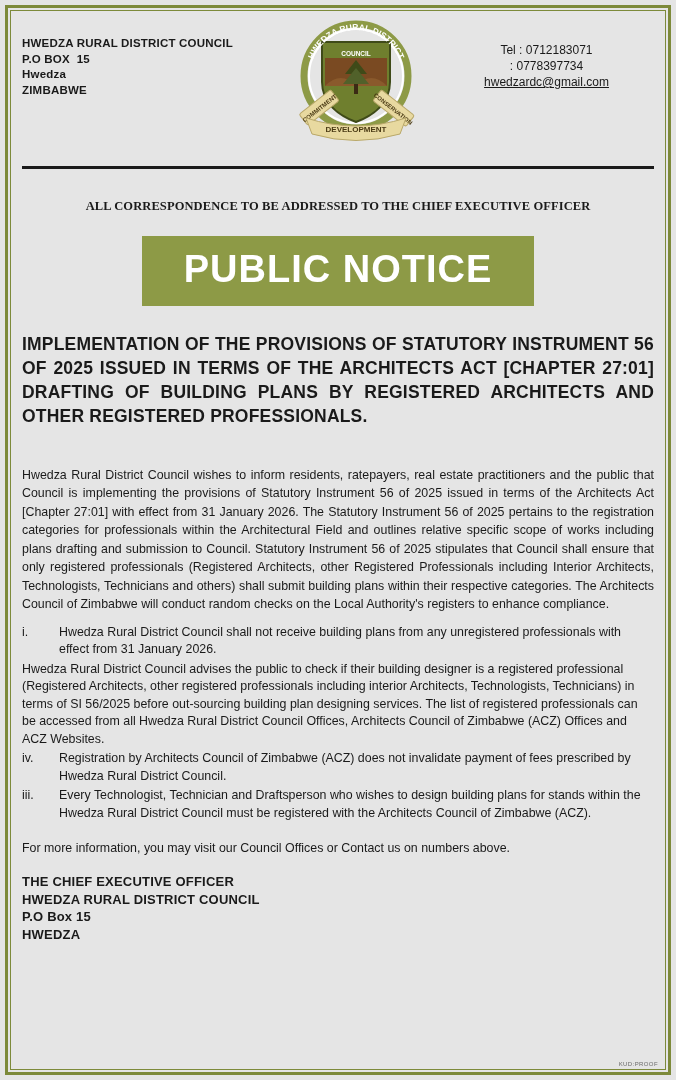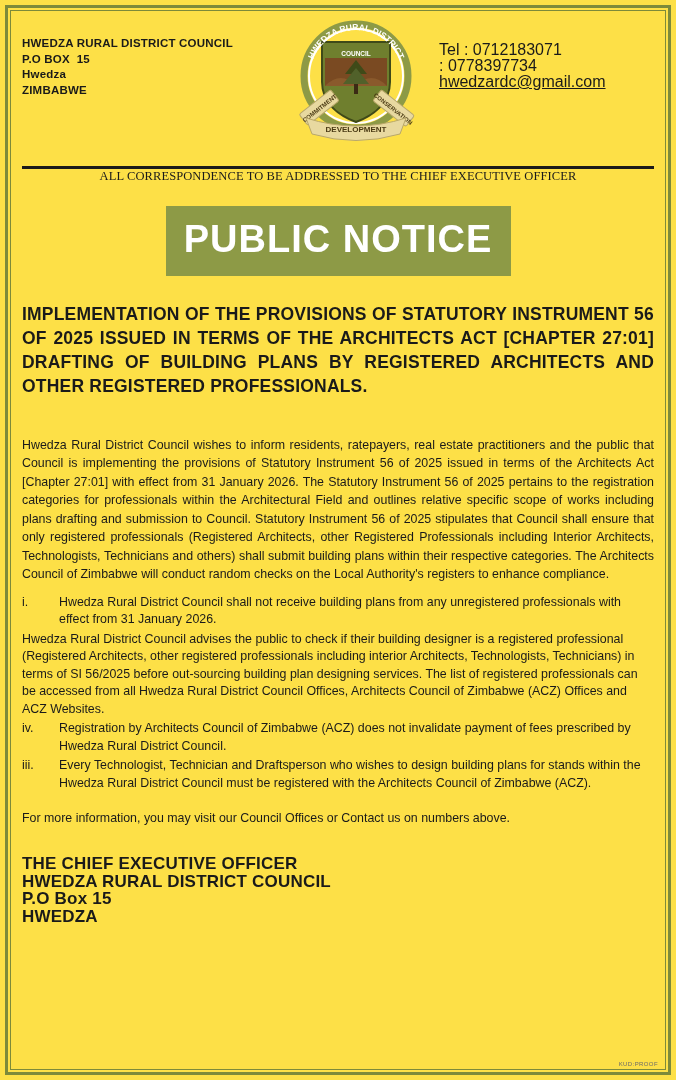--- a/index.html
+++ b/index.html
@@ -9,21 +9,21 @@
   }
   body {
     font-family: "Liberation Sans", sans-serif;
     color: #1a1a1a;
   }
   .page {
     position: relative;
     width: 676px;
     height: 1080px;
     box-sizing: border-box;
-    background: #fde047;
+    background: #e5e5e5;
     overflow: hidden;
   }
   .border-outer {
     position: absolute;
     left: 5px;
     top: 5px;
     right: 5px;
     bottom: 5px;
     border: 3px solid #7d8a3a;
     box-sizing: border-box;
@@ -63,56 +63,57 @@
   .hdr-left div { white-space: pre; }
 
   .hdr-logo {
     width: 160px;
     position: relative;
     height: 128px;
   }
   .hdr-right {
     width: 215px;
     padding-top: 22px;
-    text-align: left;
-    font-size: 16px;
+    text-align: center;
+    font-size: 12px;
     line-height: 16px;
   }
   .hdr-right .email-line {
     white-space: nowrap;
   }
   .hdr-right a {
     color: #1a1a1a;
     text-decoration: underline;
   }
 
   
   .divider {
     margin-top: 18px;
     border-top: 3px solid #1a1a1a;
     width: 100%;
   }
 
   
   .corr {
+    margin-top: 30px;
     text-align: center;
     font-family: "Liberation Serif", serif;
-    font-weight: normal;
+    font-weight: bold;
     font-size: 12.5px;
     letter-spacing: 0.1px;
   }
 
   
   .banner-wrap {
     margin-top: 22px;
     display: flex;
     justify-content: center;
   }
   .banner {
-    width: 345px;
+    width: 392px;
     background: #8d9a46;
     color: #ffffff;
     text-align: center;
     font-size: 38px;
     font-weight: bold;
     letter-spacing: 1px;
     padding: 14px 0 16px 0;
     line-height: 1.05;
   }
 
@@ -157,22 +158,22 @@
   }
 
   .more-info {
     margin-top: 17px;
     font-size: 12.4px;
     line-height: 18px;
   }
 
   
   .signoff {
-    margin-top: 28px;
-    font-size: 17px;
+    margin-top: 16px;
+    font-size: 13px;
     font-weight: bold;
     line-height: 17.5px;
     letter-spacing: 0.2px;
   }
 
   .footer-credit {
     position: absolute;
     right: 18px;
     bottom: 13px;
     font-size: 6px;

